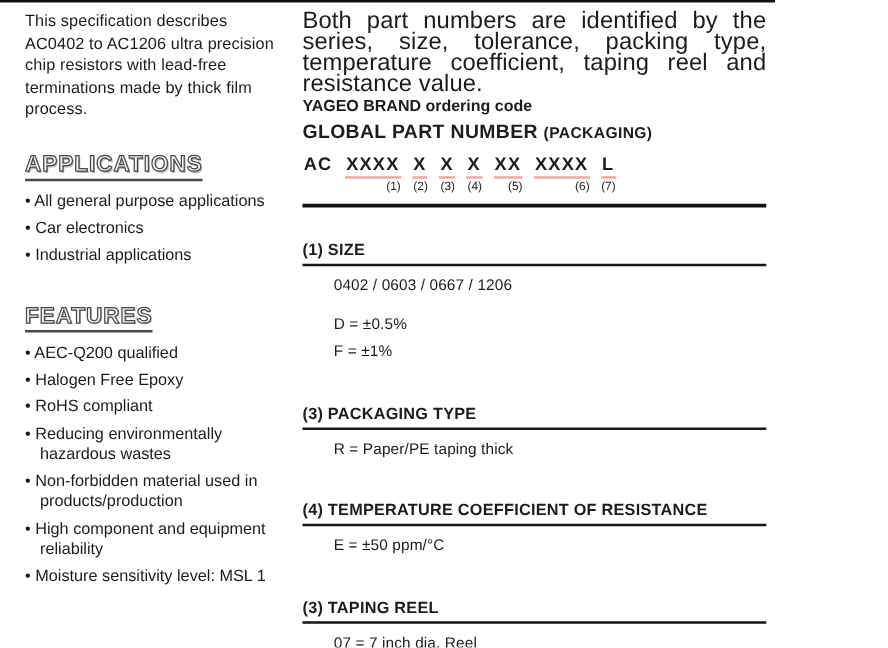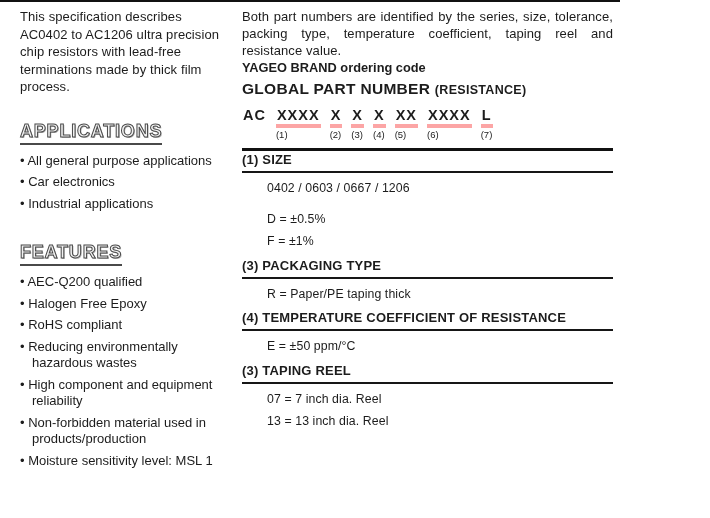--- a/index.html
+++ b/index.html
@@ -49,21 +49,21 @@
     margin-bottom: 5px;
   }
   .bullet-list li::before { content: "• "; }
 
   
   .col-right {
     flex: 1;
     padding: 2px 7px 0 10px;
   }
   .col-right .intro {
-    font-size: 13px;
+    font-size: 19px;
     line-height: 17px;
     text-align: justify;
     letter-spacing: 0.1px;
   }
   .ordering-code {
     font-size: 12.8px;
     font-weight: bold;
     margin-top: 1px;
   }
   .gpn-heading {
@@ -73,47 +73,47 @@
     letter-spacing: 0.3px;
   }
   .gpn-heading .preferred { font-size: 12.5px; }
 
   .part-code {
     display: flex;
     align-items: flex-start;
     margin-top: 10px;
     gap: 9px;
   }
-  .part-code .seg { text-align: left; }
+  .part-code .seg { text-align: right; }
   .part-code .seg-text {
     display: block;
     font-size: 14.5px;
     font-weight: bold;
     letter-spacing: 1px;
     line-height: 15px;
     padding: 0 1px 1px 1px;
   }
-  .part-code .seg.u .seg-text { border-bottom: 4px solid #fca5a5; }
+  .part-code .seg.u .seg-text { border-bottom: 2px solid #fca5a5; }
   .part-code .seg-label {
     display: block;
     font-size: 9.5px;
     line-height: 12px;
     margin-top: 1px;
   }
   .rule-thick {
     height: 3px;
     background: #111;
     margin-top: 7px;
   }
 
   .section h3 {
     font-size: 13px;
     font-weight: bold;
     letter-spacing: 0.2px;
-    margin-top: 1px;
+    margin-top: 26px;
     padding-bottom: 4px;
     border-bottom: 2px solid #161616;
   }
   .section:first-of-type h3 { margin-top: 6px; border-bottom-width: 1.5px; }
   .sec-body { padding: 7px 0 1px 25px; }
   .sec-body p {
     font-size: 12.3px;
     line-height: 17.5px;
     margin-bottom: 5px;
     letter-spacing: 0.1px;
@@ -135,30 +135,30 @@
         <li>Car electronics</li>
         <li>Industrial applications</li>
       </ul>
 
       <h2 class="outline-heading">FEATURES</h2>
       <ul class="bullet-list">
         <li>AEC-Q200 qualified</li>
         <li>Halogen Free Epoxy</li>
         <li>RoHS compliant</li>
         <li>Reducing environmentally hazardous wastes</li>
+        <li>Non-forbidden material used in products/production</li>
         <li>High component and equipment reliability</li>
-        <li>Non-forbidden material used in products/production</li>
         <li>Moisture sensitivity level: MSL 1</li>
       </ul>
     </div>
 
     <div class="col-right">
       <p class="intro">Both part numbers are identified by the series, size, tolerance, packing type, temperature coefficient, taping reel and resistance value.</p>
       <p class="ordering-code">YAGEO BRAND ordering code</p>
-      <h1 class="gpn-heading"><span>GLOBAL PART NUMBER</span> <span class="preferred">(RESISTANCE)</span></h1>
+      <h1 class="gpn-heading"><span>GLOBAL PART NUMBER</span> <span class="preferred">(PACKAGING)</span></h1>
 
       <div class="part-code">
         <div class="seg">
           <span class="seg-text">AC</span>
           <span class="seg-label"></span>
         </div>
         <div class="seg u">
           <span class="seg-text">XXXX</span>
           <span class="seg-label">(1)</span>
         </div>

